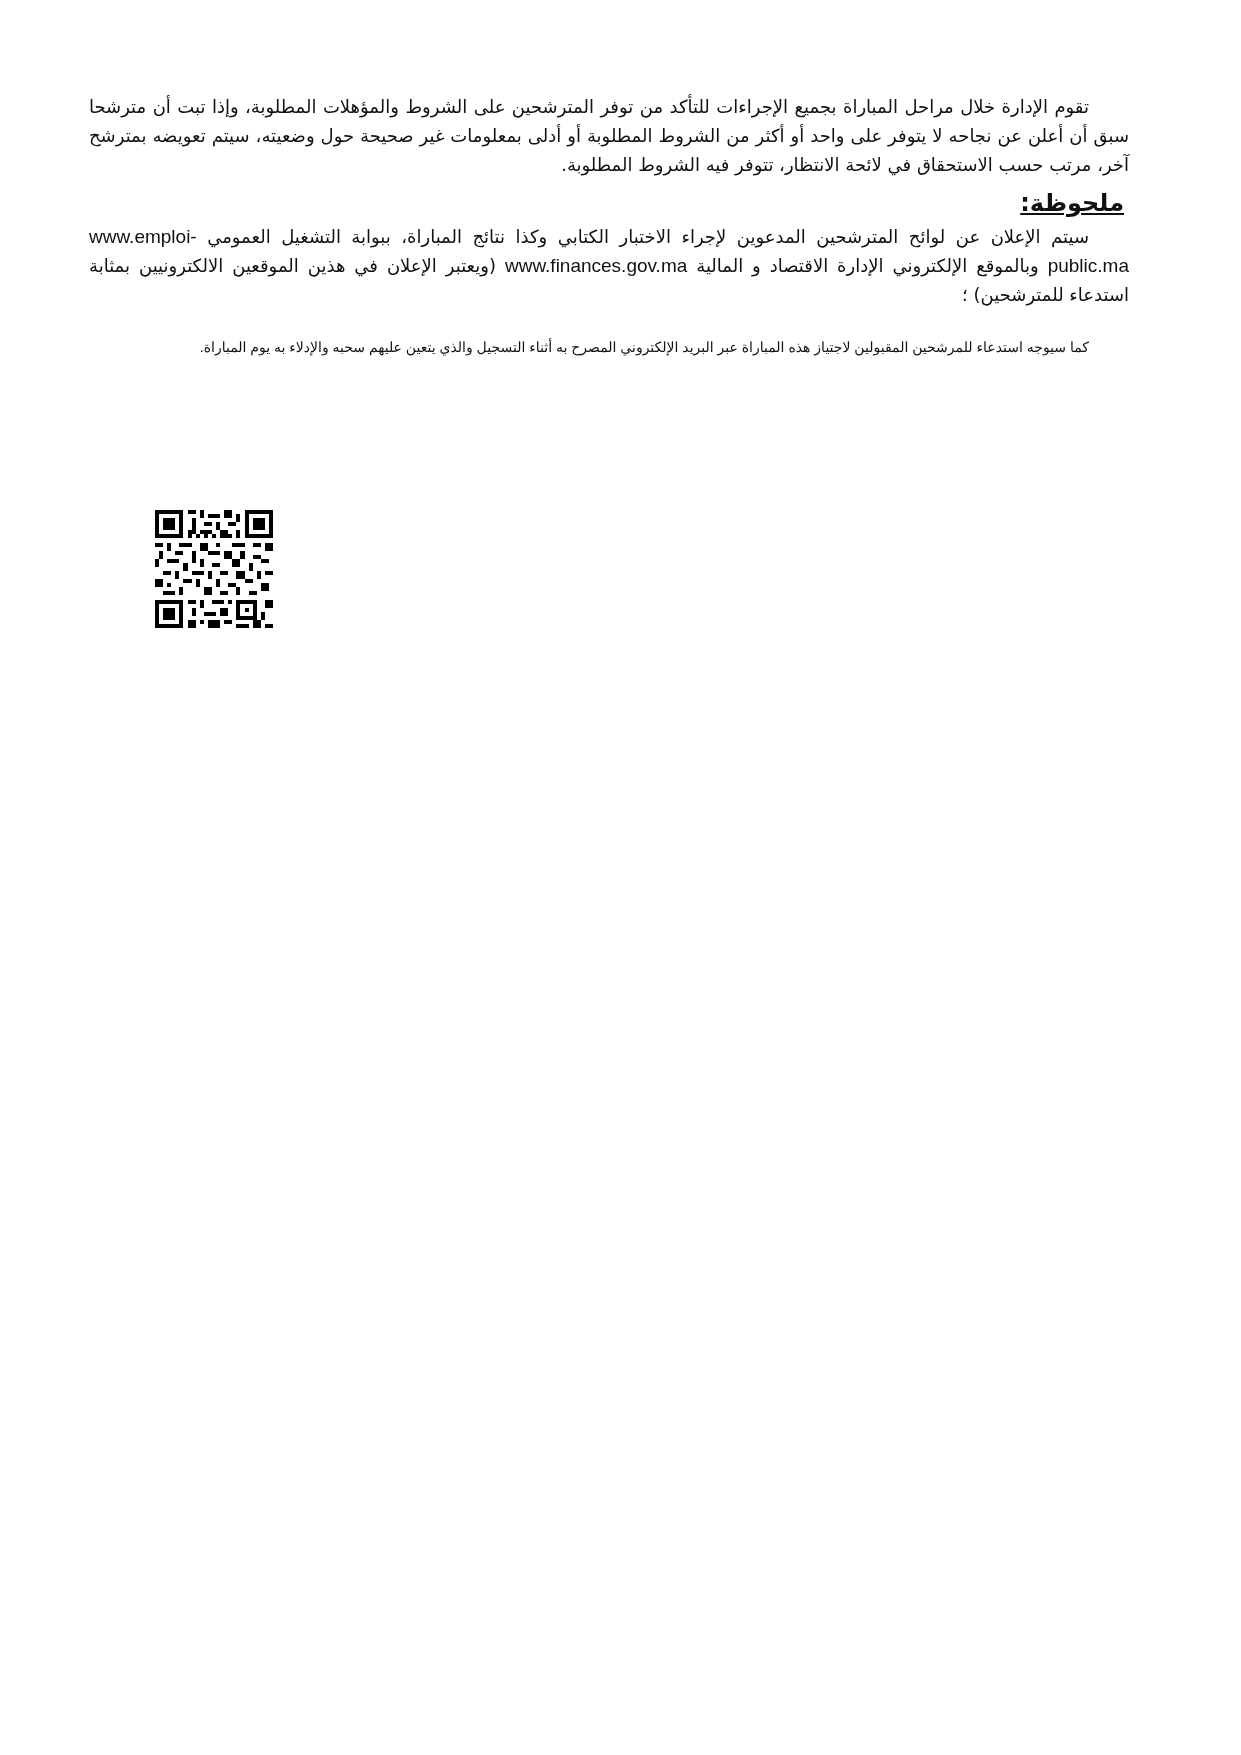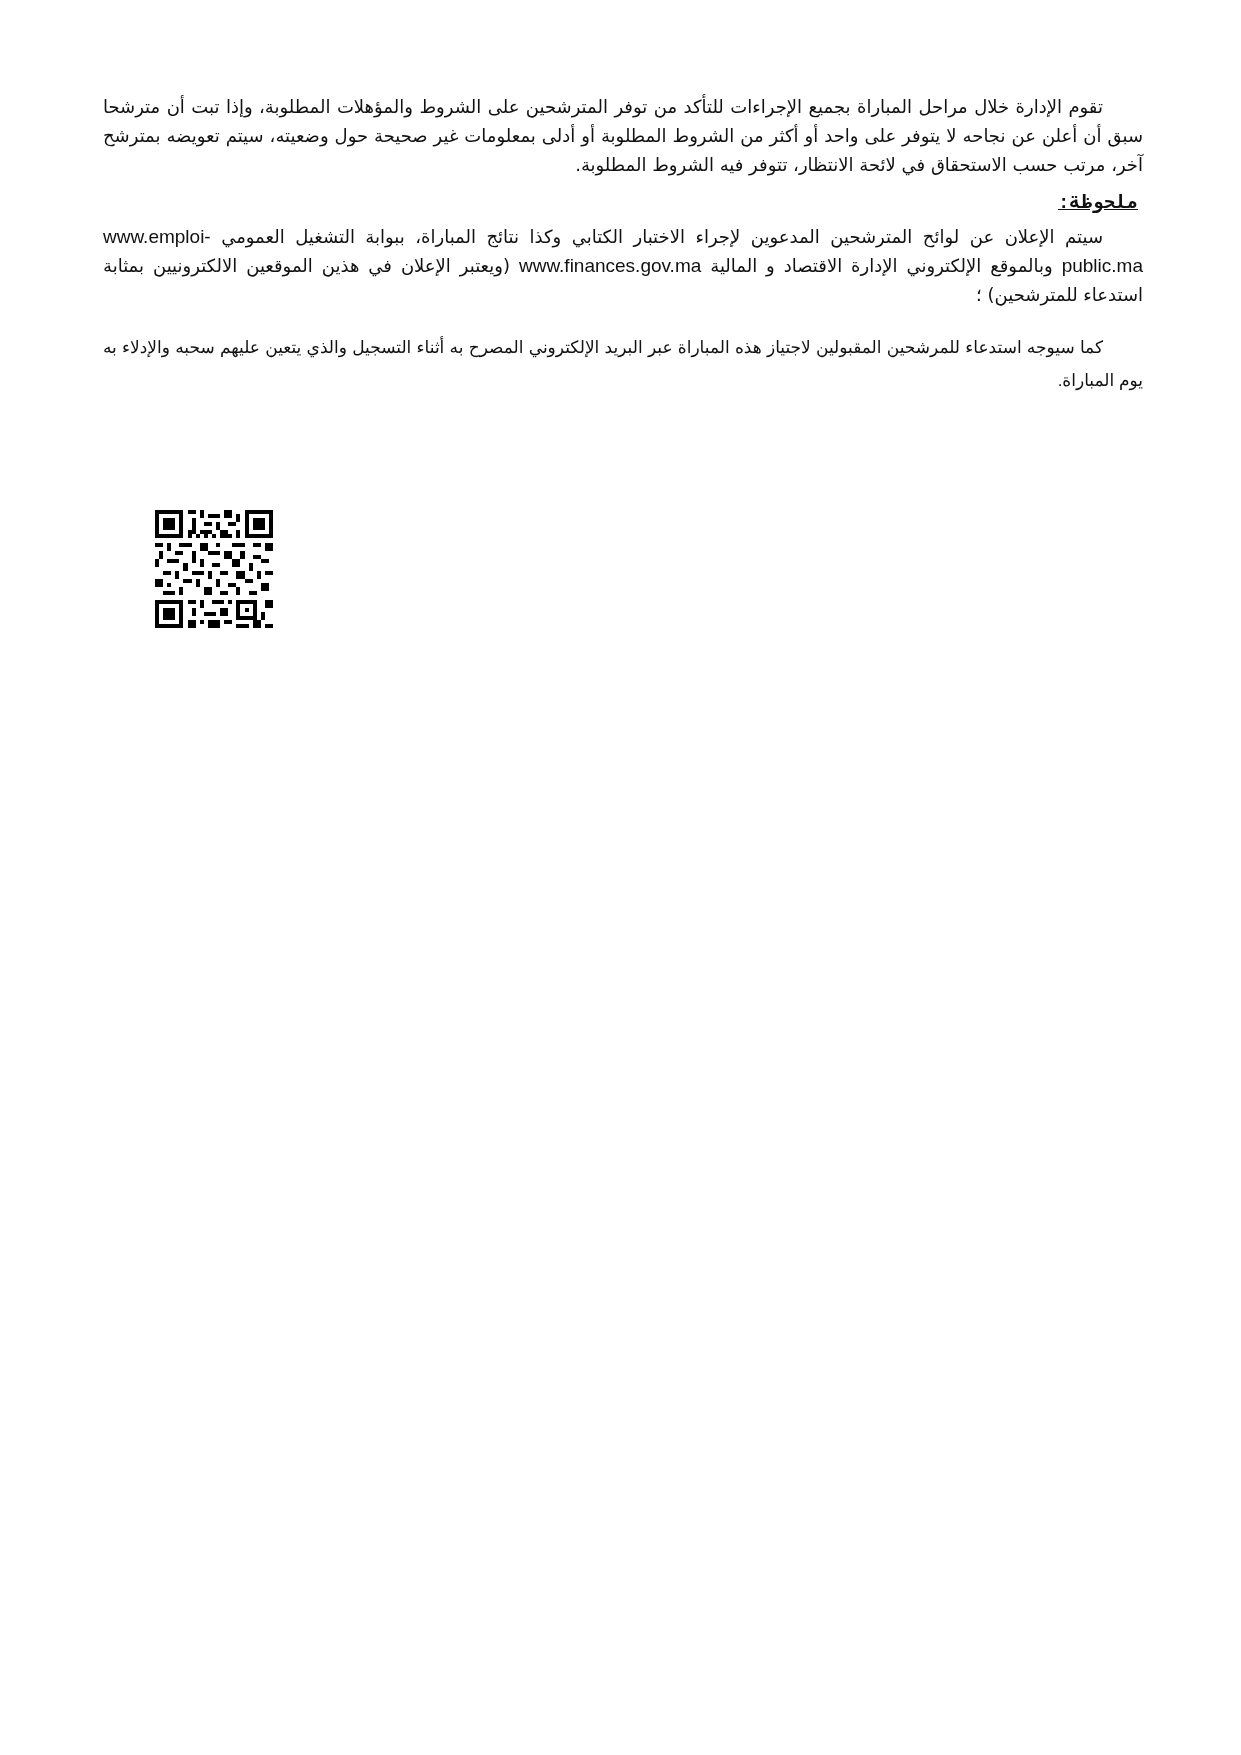--- a/index.html
+++ b/index.html
@@ -10,51 +10,50 @@
     body {
       width: 1241px;
       height: 1755px;
       position: relative;
       overflow: hidden;
       font-family: "DejaVu Sans", sans-serif;
       color: #111111;
     }
     .page {
       position: absolute;
-      left: 103px;
+      left: 89px;
       top: 92px;
       width: 1040px;
       direction: rtl;
       text-align: justify;
       font-size: 18px;
       line-height: 29px;
     }
     .para {
       margin: 0 0 10px 0;
       text-indent: 40px;
     }
     .note-title {
       font-weight: bold;
       text-decoration: underline;
-      font-size: 19px;
+      font-size: 24px;
       margin: 8px 0 4px 0;
       text-indent: 0;
       display: block;
       padding-right: 5px;
-      font-family: Liberation Mono, monospace;
     }
     .ltr {
       direction: ltr;
       unicode-bidi: embed;
       font-family: "Liberation Sans", sans-serif;
       font-size: 19px;
     }
     .para3 {
       font-family: "Liberation Sans", sans-serif;
-      font-size: 17px;
+      font-size: 14px;
       line-height: 33px;
       margin-top: 22px;
     }
     .qr {
       position: absolute;
       left: 155px;
       top: 510px;
       width: 118px;
       height: 118px;
     }

